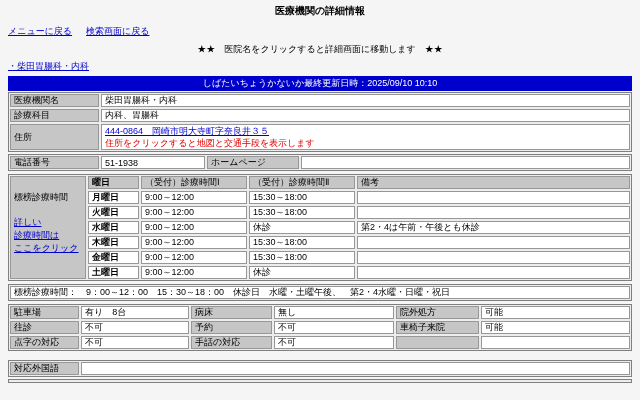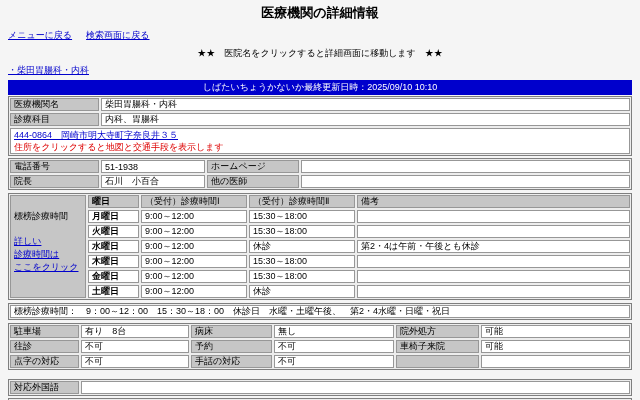--- a/index.html
+++ b/index.html
@@ -6,21 +6,21 @@
   html, body { width: 640px; height: 400px; }
   body {
     font-family: "Liberation Sans", sans-serif;
     font-size: 9px;
     color: #000;
     background: #f5f5f5;
     overflow: hidden;
   }
   a, .link { color: #0000cc; text-decoration: underline; cursor: pointer; }
 
-  h1.title { margin-top: 4px; font-size: 13px; font-weight: bold; text-align: center; }
+  h1.title { margin-top: 4px; font-size: 10px; font-weight: bold; text-align: center; }
 
   .navrow { margin: 7px 8px 0; display: flex; gap: 14px; }
   .notice { margin-top: 5px; text-align: center; }
   .clinicrow { margin: 4px 8px 0; }
 
   .bluebar {
     margin: 3px 8px 0; height: 15px; background: #0000cc; color: #ffffff;
     display: flex; justify-content: center; align-items: center; padding: 0 4px;
   }
 
@@ -96,38 +96,33 @@
 <div class="tblwrap t1">
   <div class="trow">
     <div class="cell lbl w-label">医療機関名</div>
     <div class="cell val grow">柴田胃腸科・内科</div>
   </div>
   <div class="trow">
     <div class="cell lbl w-label">診療科目</div>
     <div class="cell val grow">内科、胃腸科</div>
   </div>
   <div class="trow">
+    <div class="cell lbl w-label addr-lbl">住所</div>
     <div class="cell val grow addr-cell">
       <a>444-0864　岡崎市明大寺町字奈良井３５</a>
       <span class="rednote">住所をクリックすると地図と交通手段を表示します</span>
     </div>
   </div>
 </div>
 
 <div class="tblwrap t2">
   <div class="trow">
     <div class="cell lbl w-label">電話番号</div>
     <div class="cell val w-v1">51-1938</div>
     <div class="cell lbl w-l2">ホームページ</div>
-    <div class="cell val grow"></div>
-  </div>
-  <div class="trow">
-    <div class="cell lbl w-label">院長</div>
-    <div class="cell val w-v1">石川　小百合</div>
-    <div class="cell lbl w-l2">他の医師</div>
     <div class="cell val grow"></div>
   </div>
 </div>
 
 <div class="tblwrap sched">
   <div class="sched-flex">
     <div class="sched-left">
       <span>標榜診療時間</span>
       <span class="link detail-link">
         <span style="display:block">詳しい</span>

